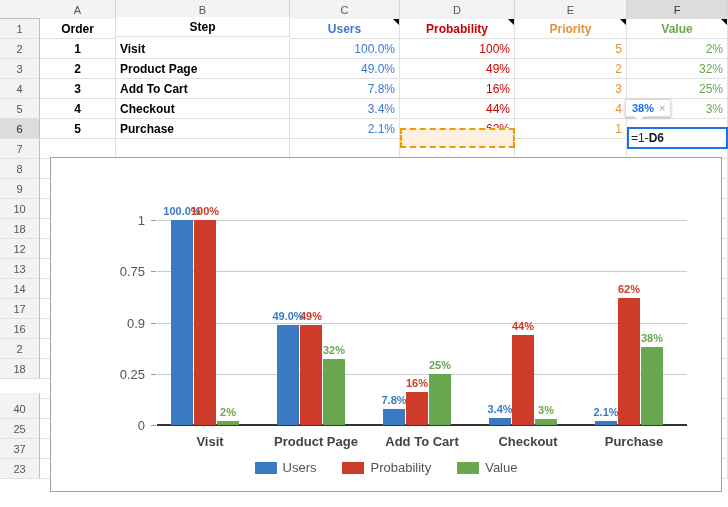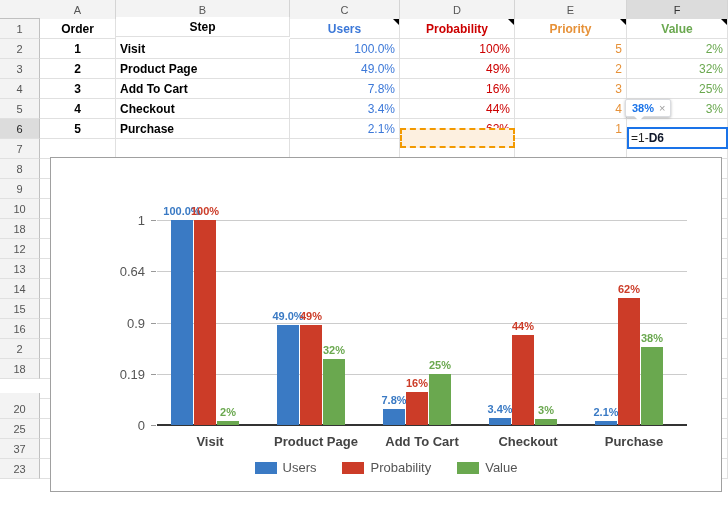--- a/index.html
+++ b/index.html
@@ -253,26 +253,26 @@
         <div class="rowhdr" style="top: 99px; height: 20px;">5</div>
         <div class="rowhdr active" style="top: 119px; height: 20px;">6</div>
         <div class="rowhdr" style="top: 139px; height: 20px;">7</div>
         <div class="rowhdr" style="top: 159px; height: 20px;">8</div>
         <div class="rowhdr" style="top: 179px; height: 20px;">9</div>
         <div class="rowhdr" style="top: 199px; height: 20px;">10</div>
         <div class="rowhdr" style="top: 219px; height: 20px;">18</div>
         <div class="rowhdr" style="top: 239px; height: 20px;">12</div>
         <div class="rowhdr" style="top: 259px; height: 20px;">13</div>
         <div class="rowhdr" style="top: 279px; height: 20px;">14</div>
-        <div class="rowhdr" style="top: 299px; height: 20px;">15</div>
+        <div class="rowhdr" style="top: 299px; height: 20px;">17</div>
         <div class="rowhdr" style="top: 319px; height: 20px;">16</div>
         <div class="rowhdr" style="top: 339px; height: 20px;">2</div>
         <div class="rowhdr" style="top: 359px; height: 20px;">18</div>
         <div class="rowhdr" style="top: 393px; height: 20px;">19</div>
-        <div class="rowhdr" style="top: 399px; height: 20px;">20</div>
+        <div class="rowhdr" style="top: 399px; height: 20px;">40</div>
         <div class="rowhdr" style="top: 419px; height: 20px;">25</div>
         <div class="rowhdr" style="top: 439px; height: 20px;">37</div>
         <div class="rowhdr" style="top: 459px; height: 20px;">23</div>
       </div>
     <div id="cells">
         <div class="cell c bold" style="left: 40px; top: 19px; width: 76px; color: rgb(0, 0, 0);">Order</div>
         <div class="cell c bold" style="left: 116px; top: 17px; width: 174px; color: rgb(0, 0, 0);">Step</div>
         <div class="cell c bold" style="left: 290px; top: 19px; width: 110px; color: rgb(60, 120, 216);">Users<span class="note-flag"></span></div>
         <div class="cell c bold" style="left: 400px; top: 19px; width: 115px; color: rgb(204, 0, 0);">Probability<span class="note-flag"></span></div>
         <div class="cell c bold" style="left: 515px; top: 19px; width: 112px; color: rgb(230, 145, 56);">Priority<span class="note-flag"></span></div>
@@ -424,27 +424,27 @@
     <span class="x">×</span>
   </div>
 
   <div class="chart-obj">
     <div class="chart-inner">
       <div class="plot" id="plot">
           <div class="gridline" style="top: 205px;"></div>
           <div class="ytick" style="top: 205px;">0</div>
           <div class="ytick-mark" style="top: 205px;"></div>
           <div class="gridline" style="top: 153.75px;"></div>
-          <div class="ytick" style="top: 153.75px;">0.19</div>
+          <div class="ytick" style="top: 153.75px;">0.25</div>
           <div class="ytick-mark" style="top: 153.75px;"></div>
           <div class="gridline" style="top: 102.5px;"></div>
           <div class="ytick" style="top: 102.5px;">0.9</div>
           <div class="ytick-mark" style="top: 102.5px;"></div>
           <div class="gridline" style="top: 51.25px;"></div>
-          <div class="ytick" style="top: 51.25px;">0.64</div>
+          <div class="ytick" style="top: 51.25px;">0.75</div>
           <div class="ytick-mark" style="top: 51.25px;"></div>
           <div class="gridline" style="top: 0px;"></div>
           <div class="ytick" style="top: 0px;">1</div>
           <div class="ytick-mark" style="top: 0px;"></div>
           <div class="axisline"></div>
           <div class="group" style="left: 0px; width: 106px;">
             <div class="bar s0" style="height: 205px; background: rgb(58, 122, 196);"></div>
             <div class="dlabel s0" style="color: rgb(58, 122, 196); left: 25px; bottom: 208px;">100.0%</div>
             <div class="bar s1" style="height: 205px; background: rgb(204, 60, 40);"></div>
             <div class="dlabel s1" style="color: rgb(204, 60, 40); left: 48px; bottom: 208px;">100%</div>

